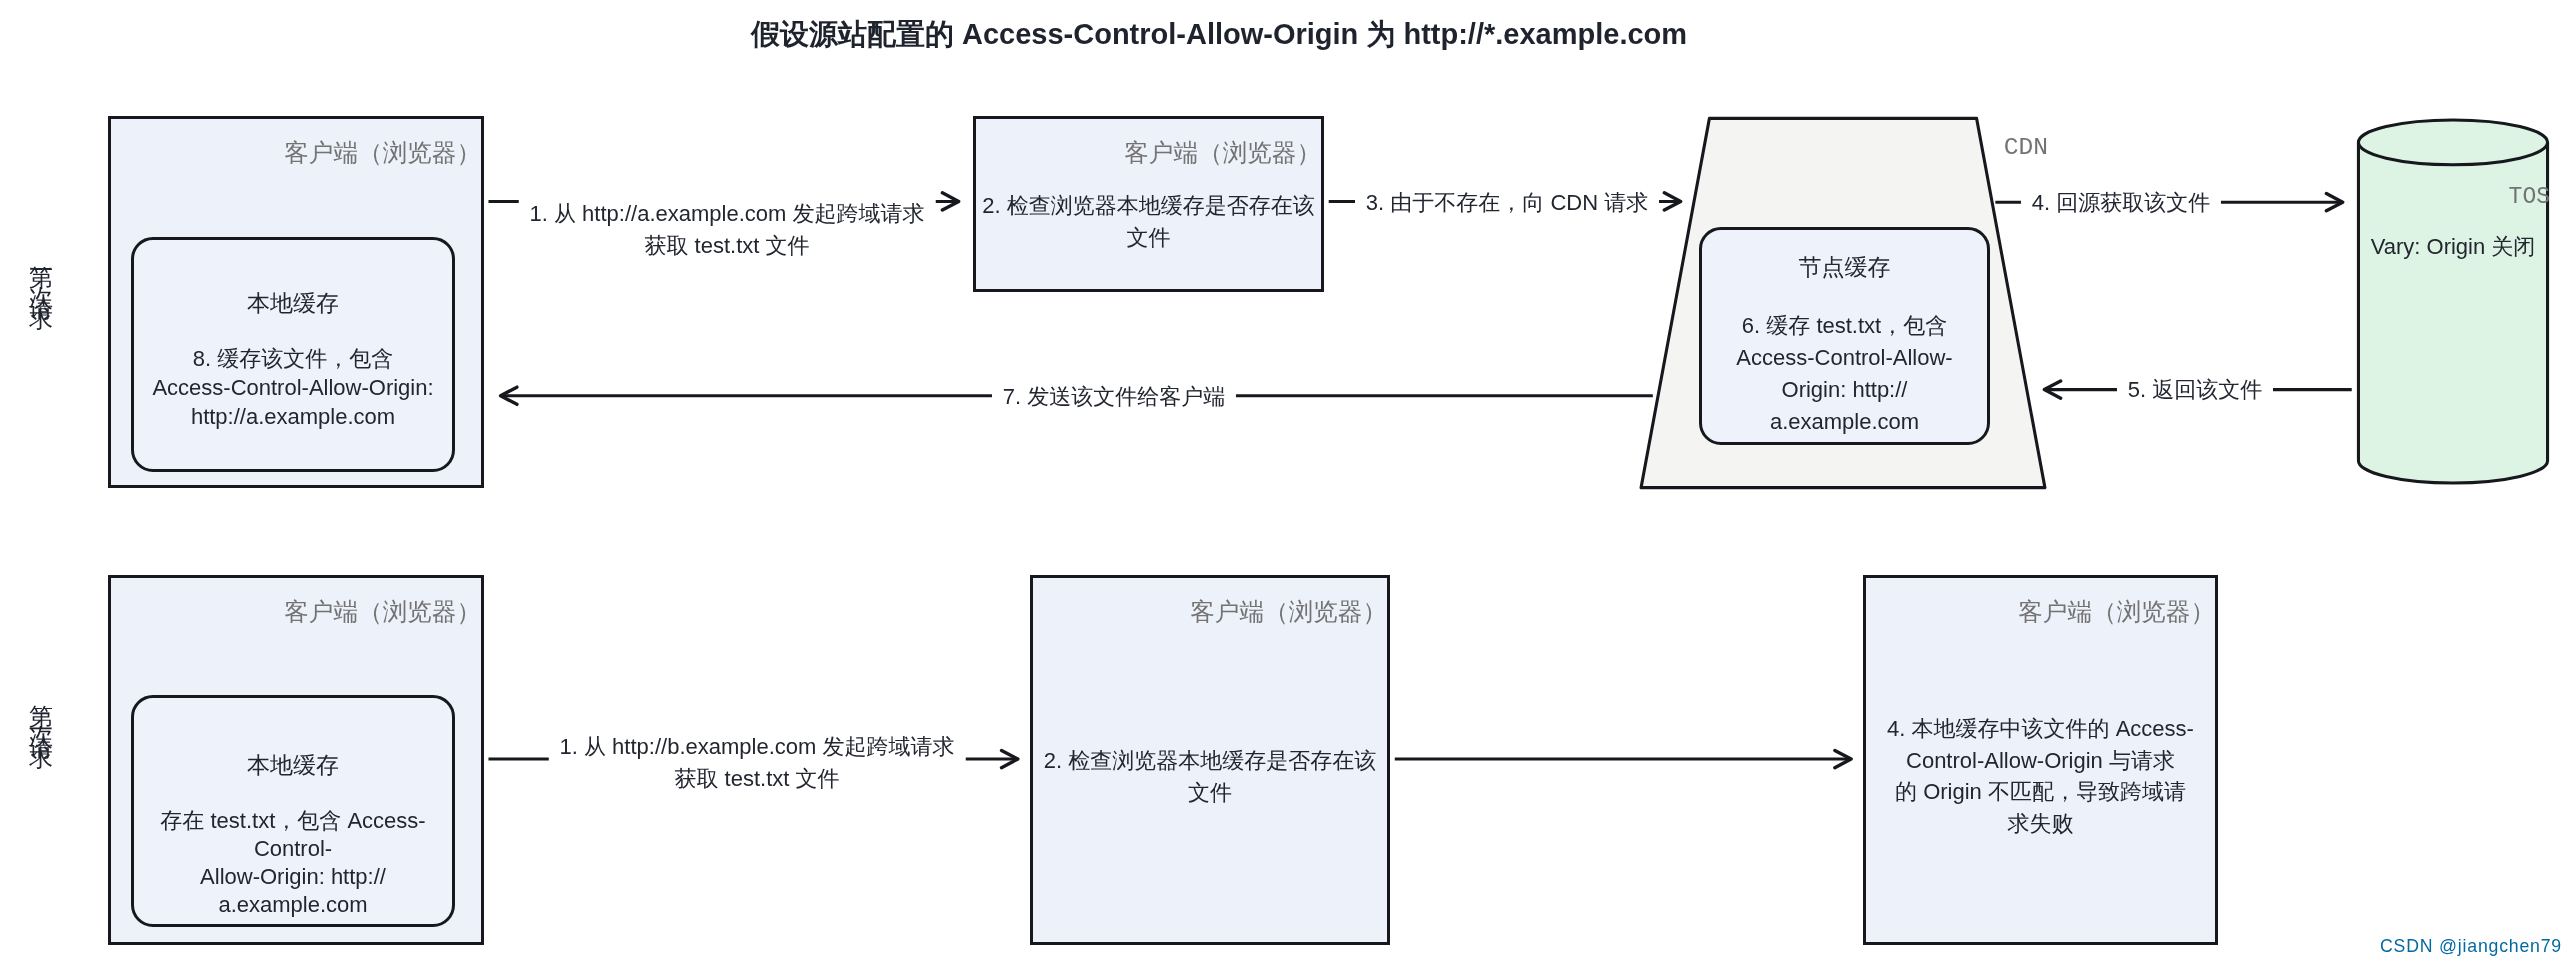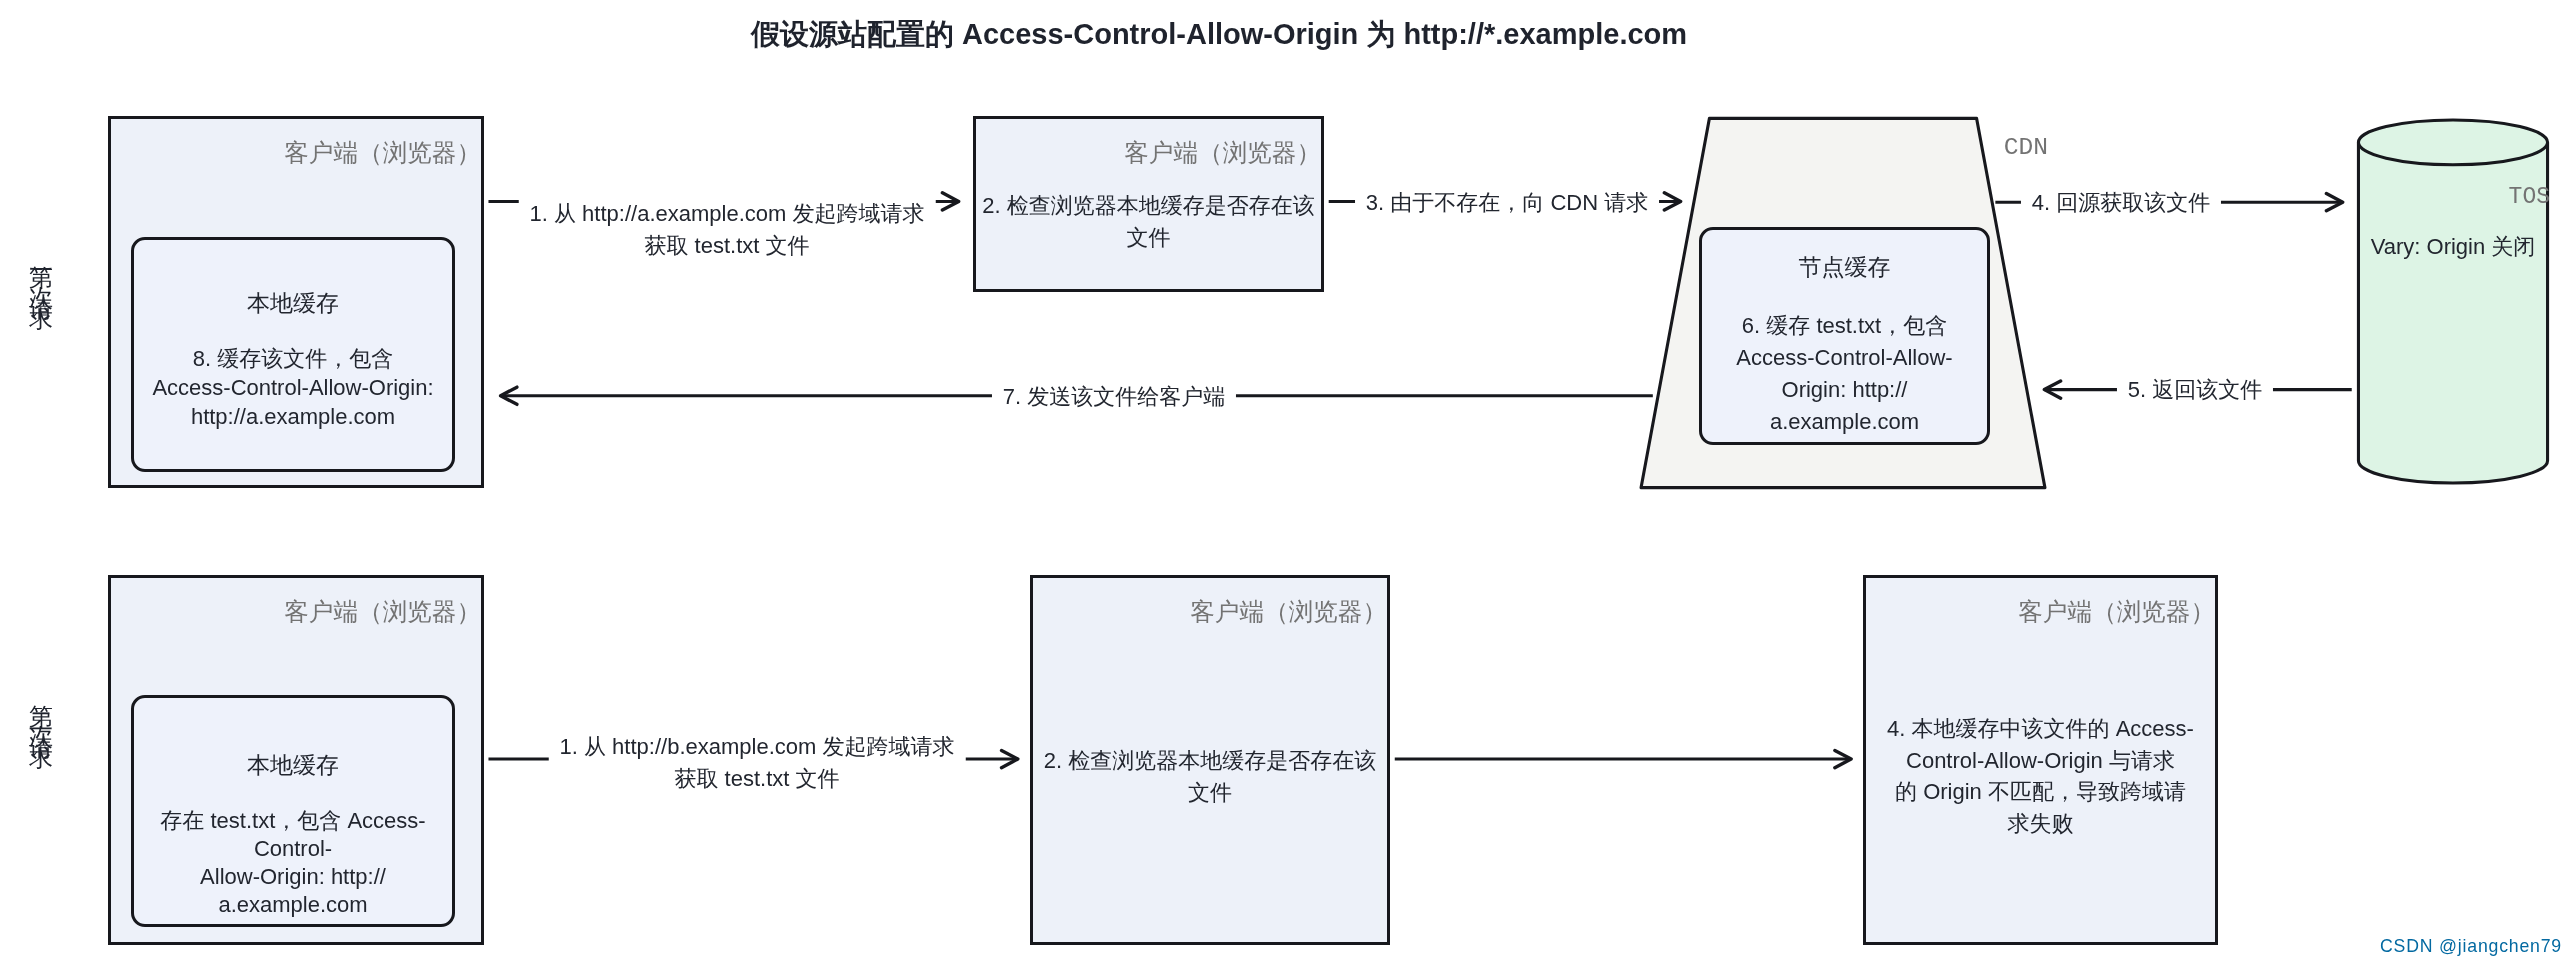--- a/index.html
+++ b/index.html
@@ -27,21 +27,21 @@
   .box-title{
     position:absolute;top:17px;left:0;width:100%;text-align:right;
     font-size:24.6px;color:#737373;font-family:Liberation Mono, monospace;
   }
   .box-text{
     position:absolute;left:0;width:100%;text-align:center;
     font-size:22px;line-height:32px;color:#22262f;
   }
   
   .cache-box{
-    position:absolute;background:#eef2fb;border:3.1px solid #17181d;border-radius:14px;
+    position:absolute;background:#eef2fb;border:3.1px solid #17181d;border-radius:22px;
     box-sizing:border-box;
   }
   .cache-title{
     position:absolute;top:0;left:0;width:100%;text-align:center;
     font-size:23px;color:#22262f;
   }
   .cache-text{
     position:absolute;left:0;width:100%;text-align:center;
     font-size:22px;line-height:29px;color:#22262f;
   }

